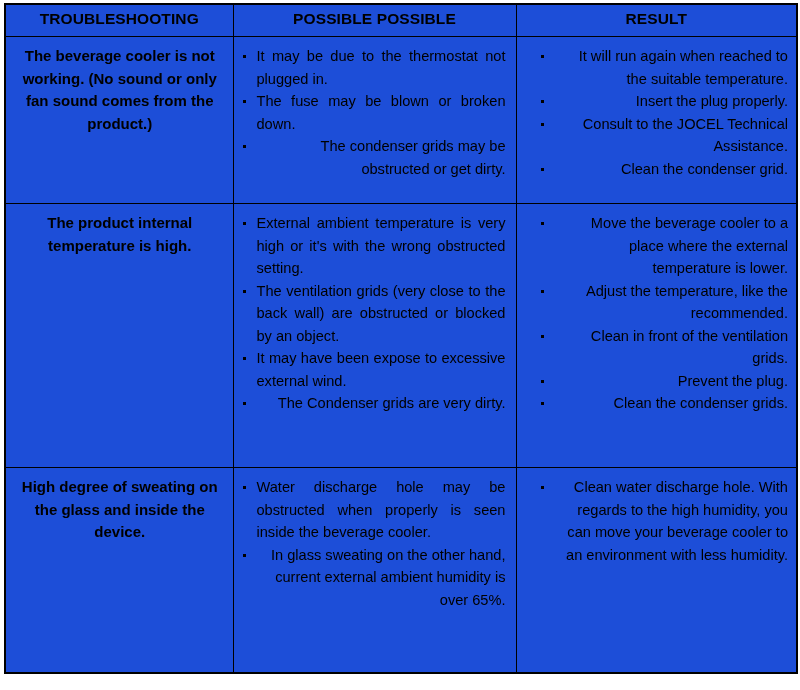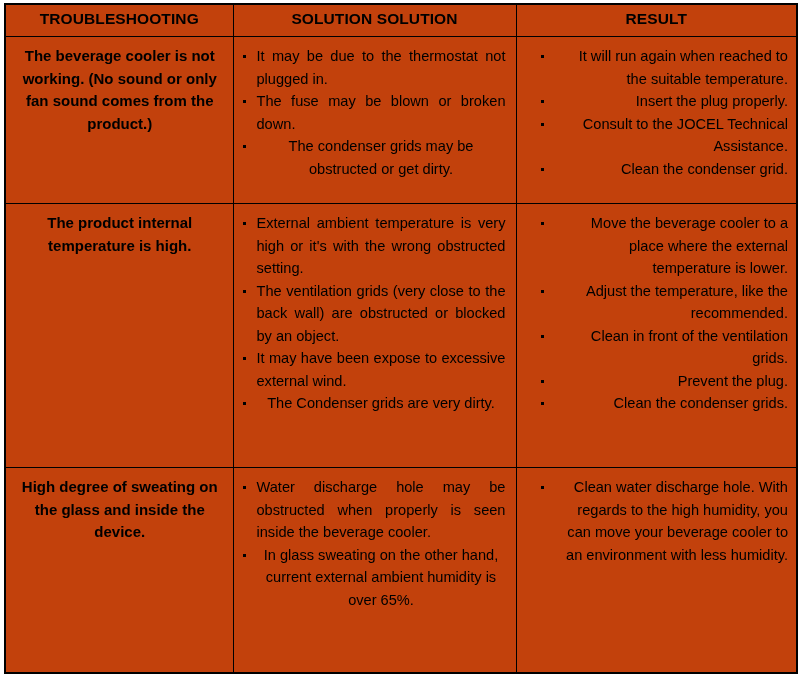--- a/index.html
+++ b/index.html
@@ -27,21 +27,21 @@
     width: 792px;
     border-collapse: collapse;
     table-layout: fixed;
     background: #ffffff;
   }
 
   table.tshoot td,
   table.tshoot th {
     border: 1.6px solid #000000;
     vertical-align: top;
-    background: #c2410c;
+    background: #1d4ed8;
   }
 
   
   table.tshoot {
     border: 2px solid #000000;
   }
 
   col.c-problem  { width: 228px; }
   col.c-solution { width: 283px; }
   col.c-result   { width: 281px; }
@@ -90,21 +90,21 @@
     margin: 0 0 0 0;
   }
 
   
   td.solution ul.blist > li {
     padding-left: 17px;
     text-align: justify;
     text-justify: inter-word;
   }
   td.solution ul.blist > li:last-child {
-    text-align: center;
+    text-align: right;
   }
   td.solution ul.blist > li::before {
     content: "";
     position: absolute;
     left: 3px;
     top: 10px;
     width: 3px;
     height: 3px;
     background: #000000;
   }
@@ -136,21 +136,21 @@
 <div class="page">
   <table class="tshoot">
     <colgroup>
       <col class="c-problem">
       <col class="c-solution">
       <col class="c-result">
     </colgroup>
     <thead>
       <tr>
         <th>TROUBLESHOOTING</th>
-        <th>SOLUTION SOLUTION</th>
+        <th>POSSIBLE POSSIBLE</th>
         <th>RESULT</th>
       </tr>
     </thead>
     <tbody>
 
       <tr class="row-1">
         <td class="problem">The beverage cooler is not working. (No sound or only fan sound comes from the product.)</td>
         <td class="solution">
           <ul class="blist">
             <li>It may be due to the thermostat not plugged in.</li>

